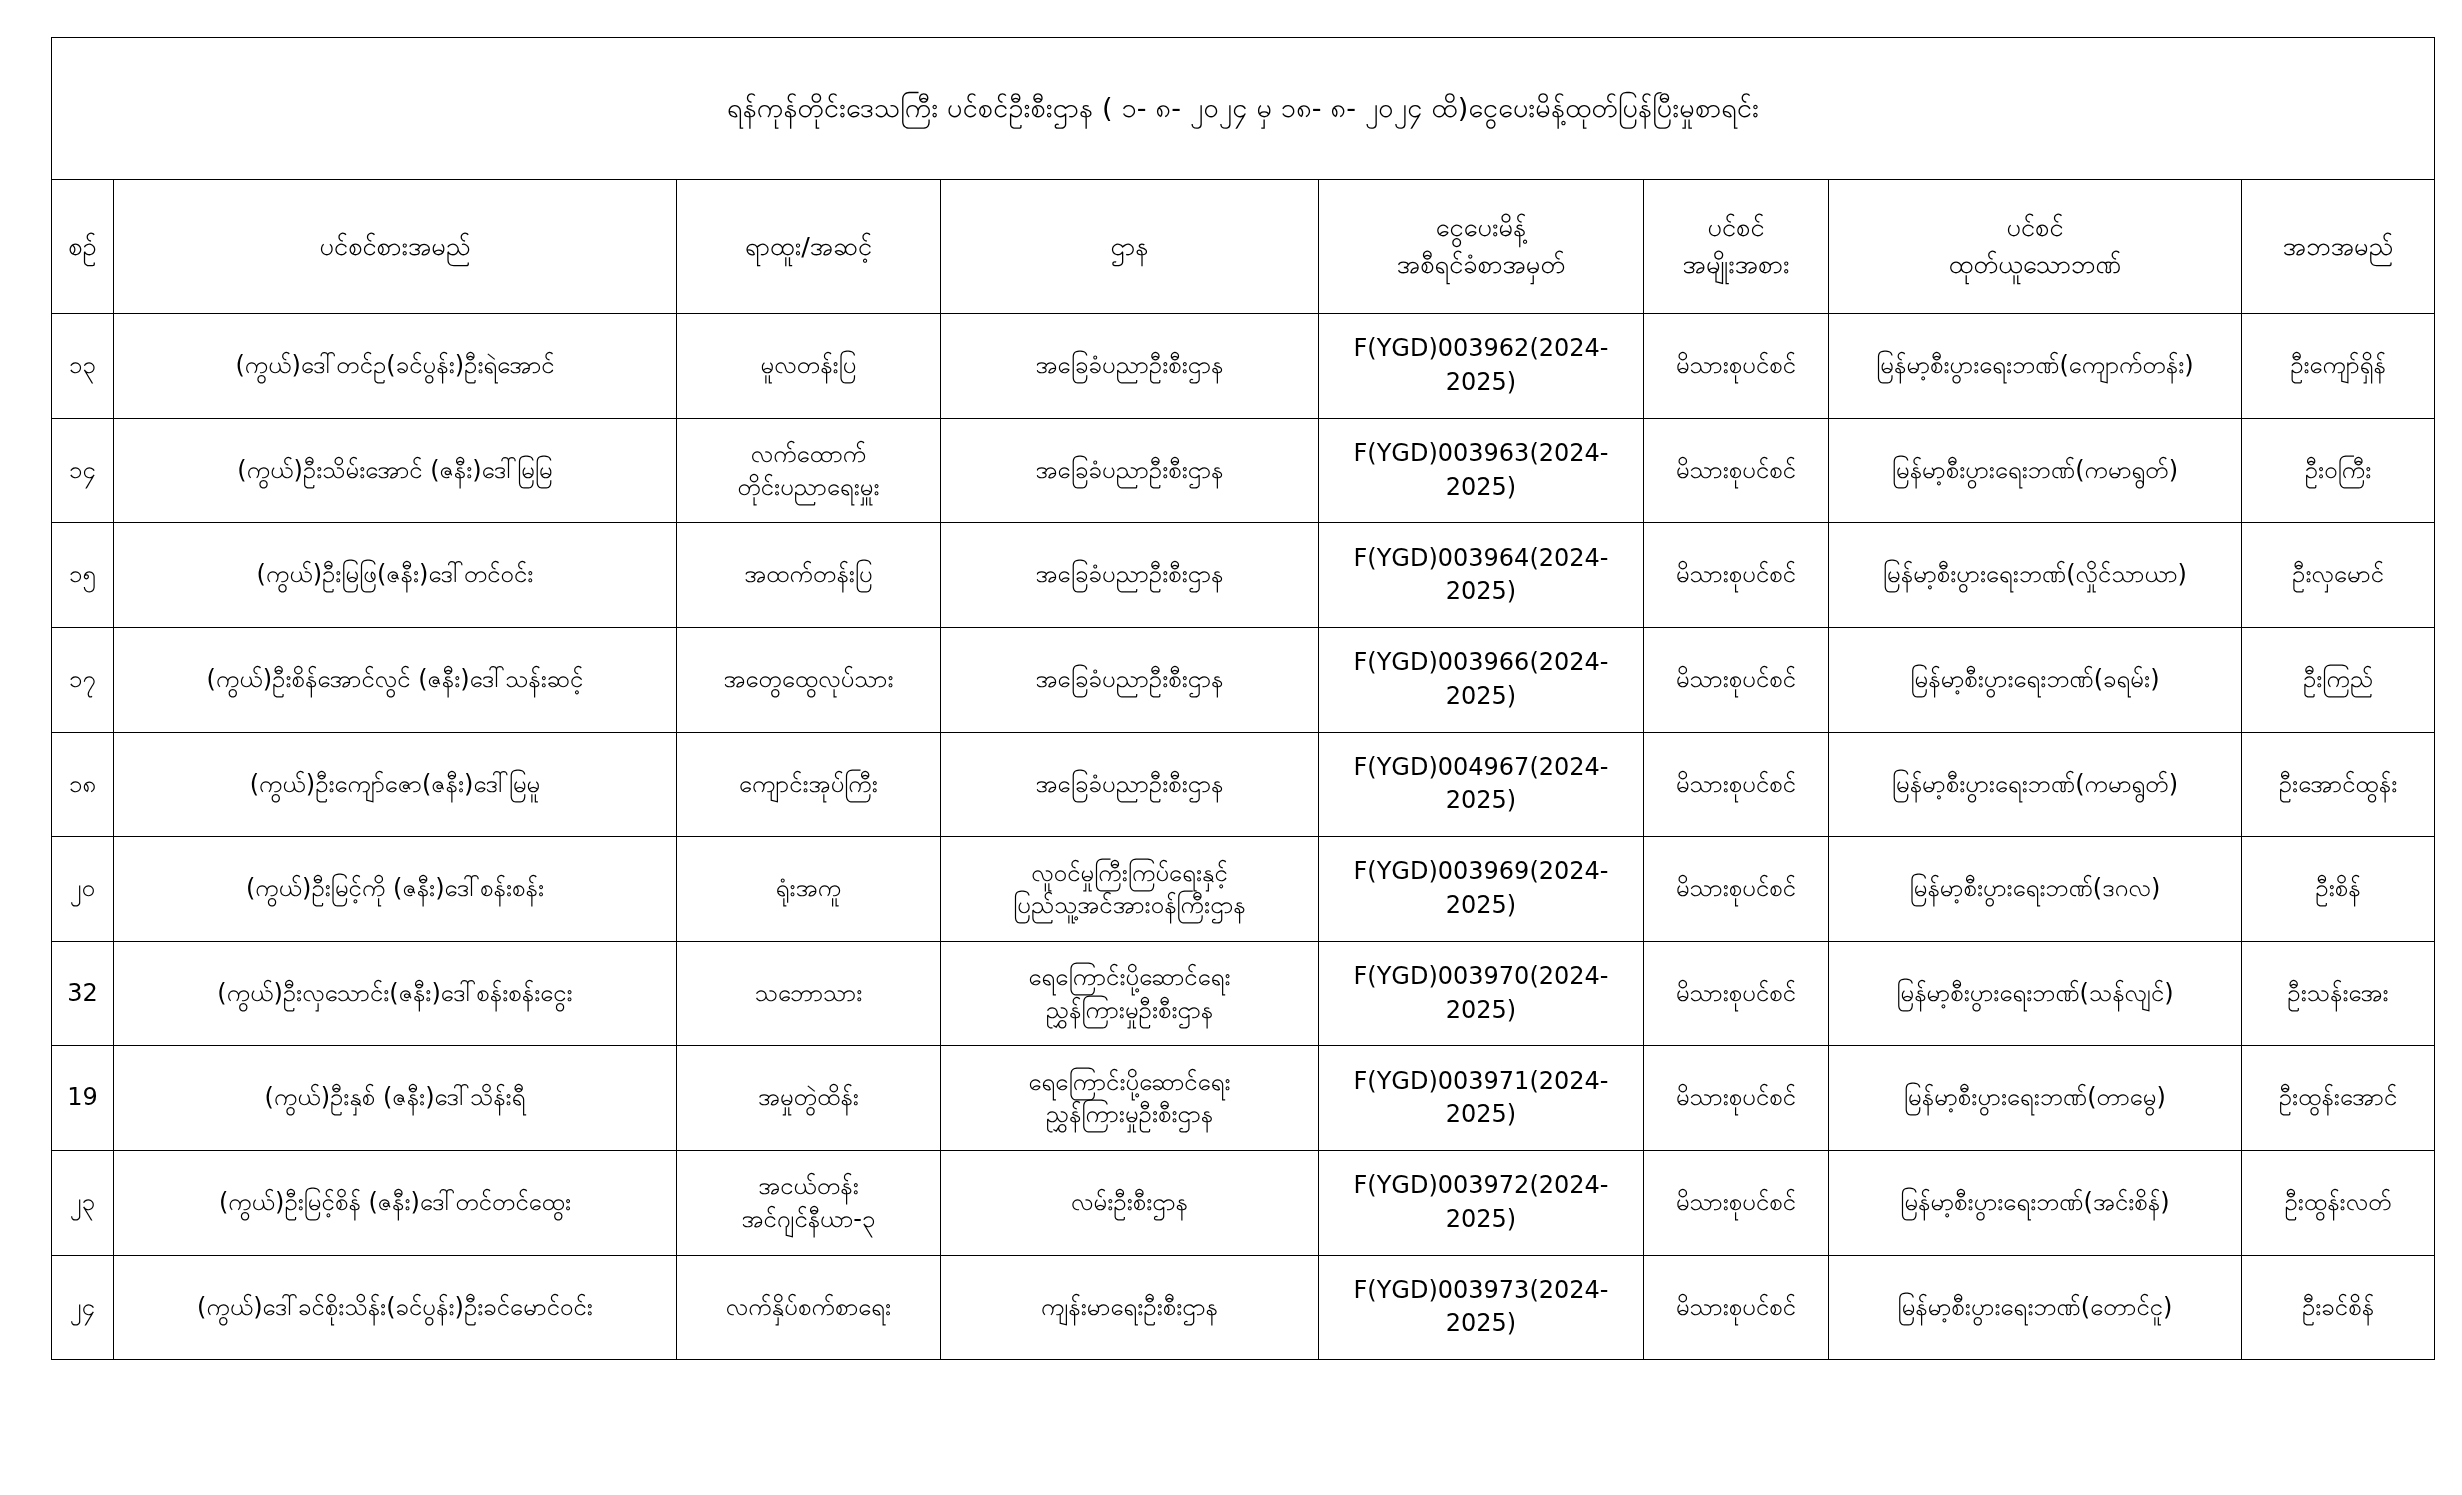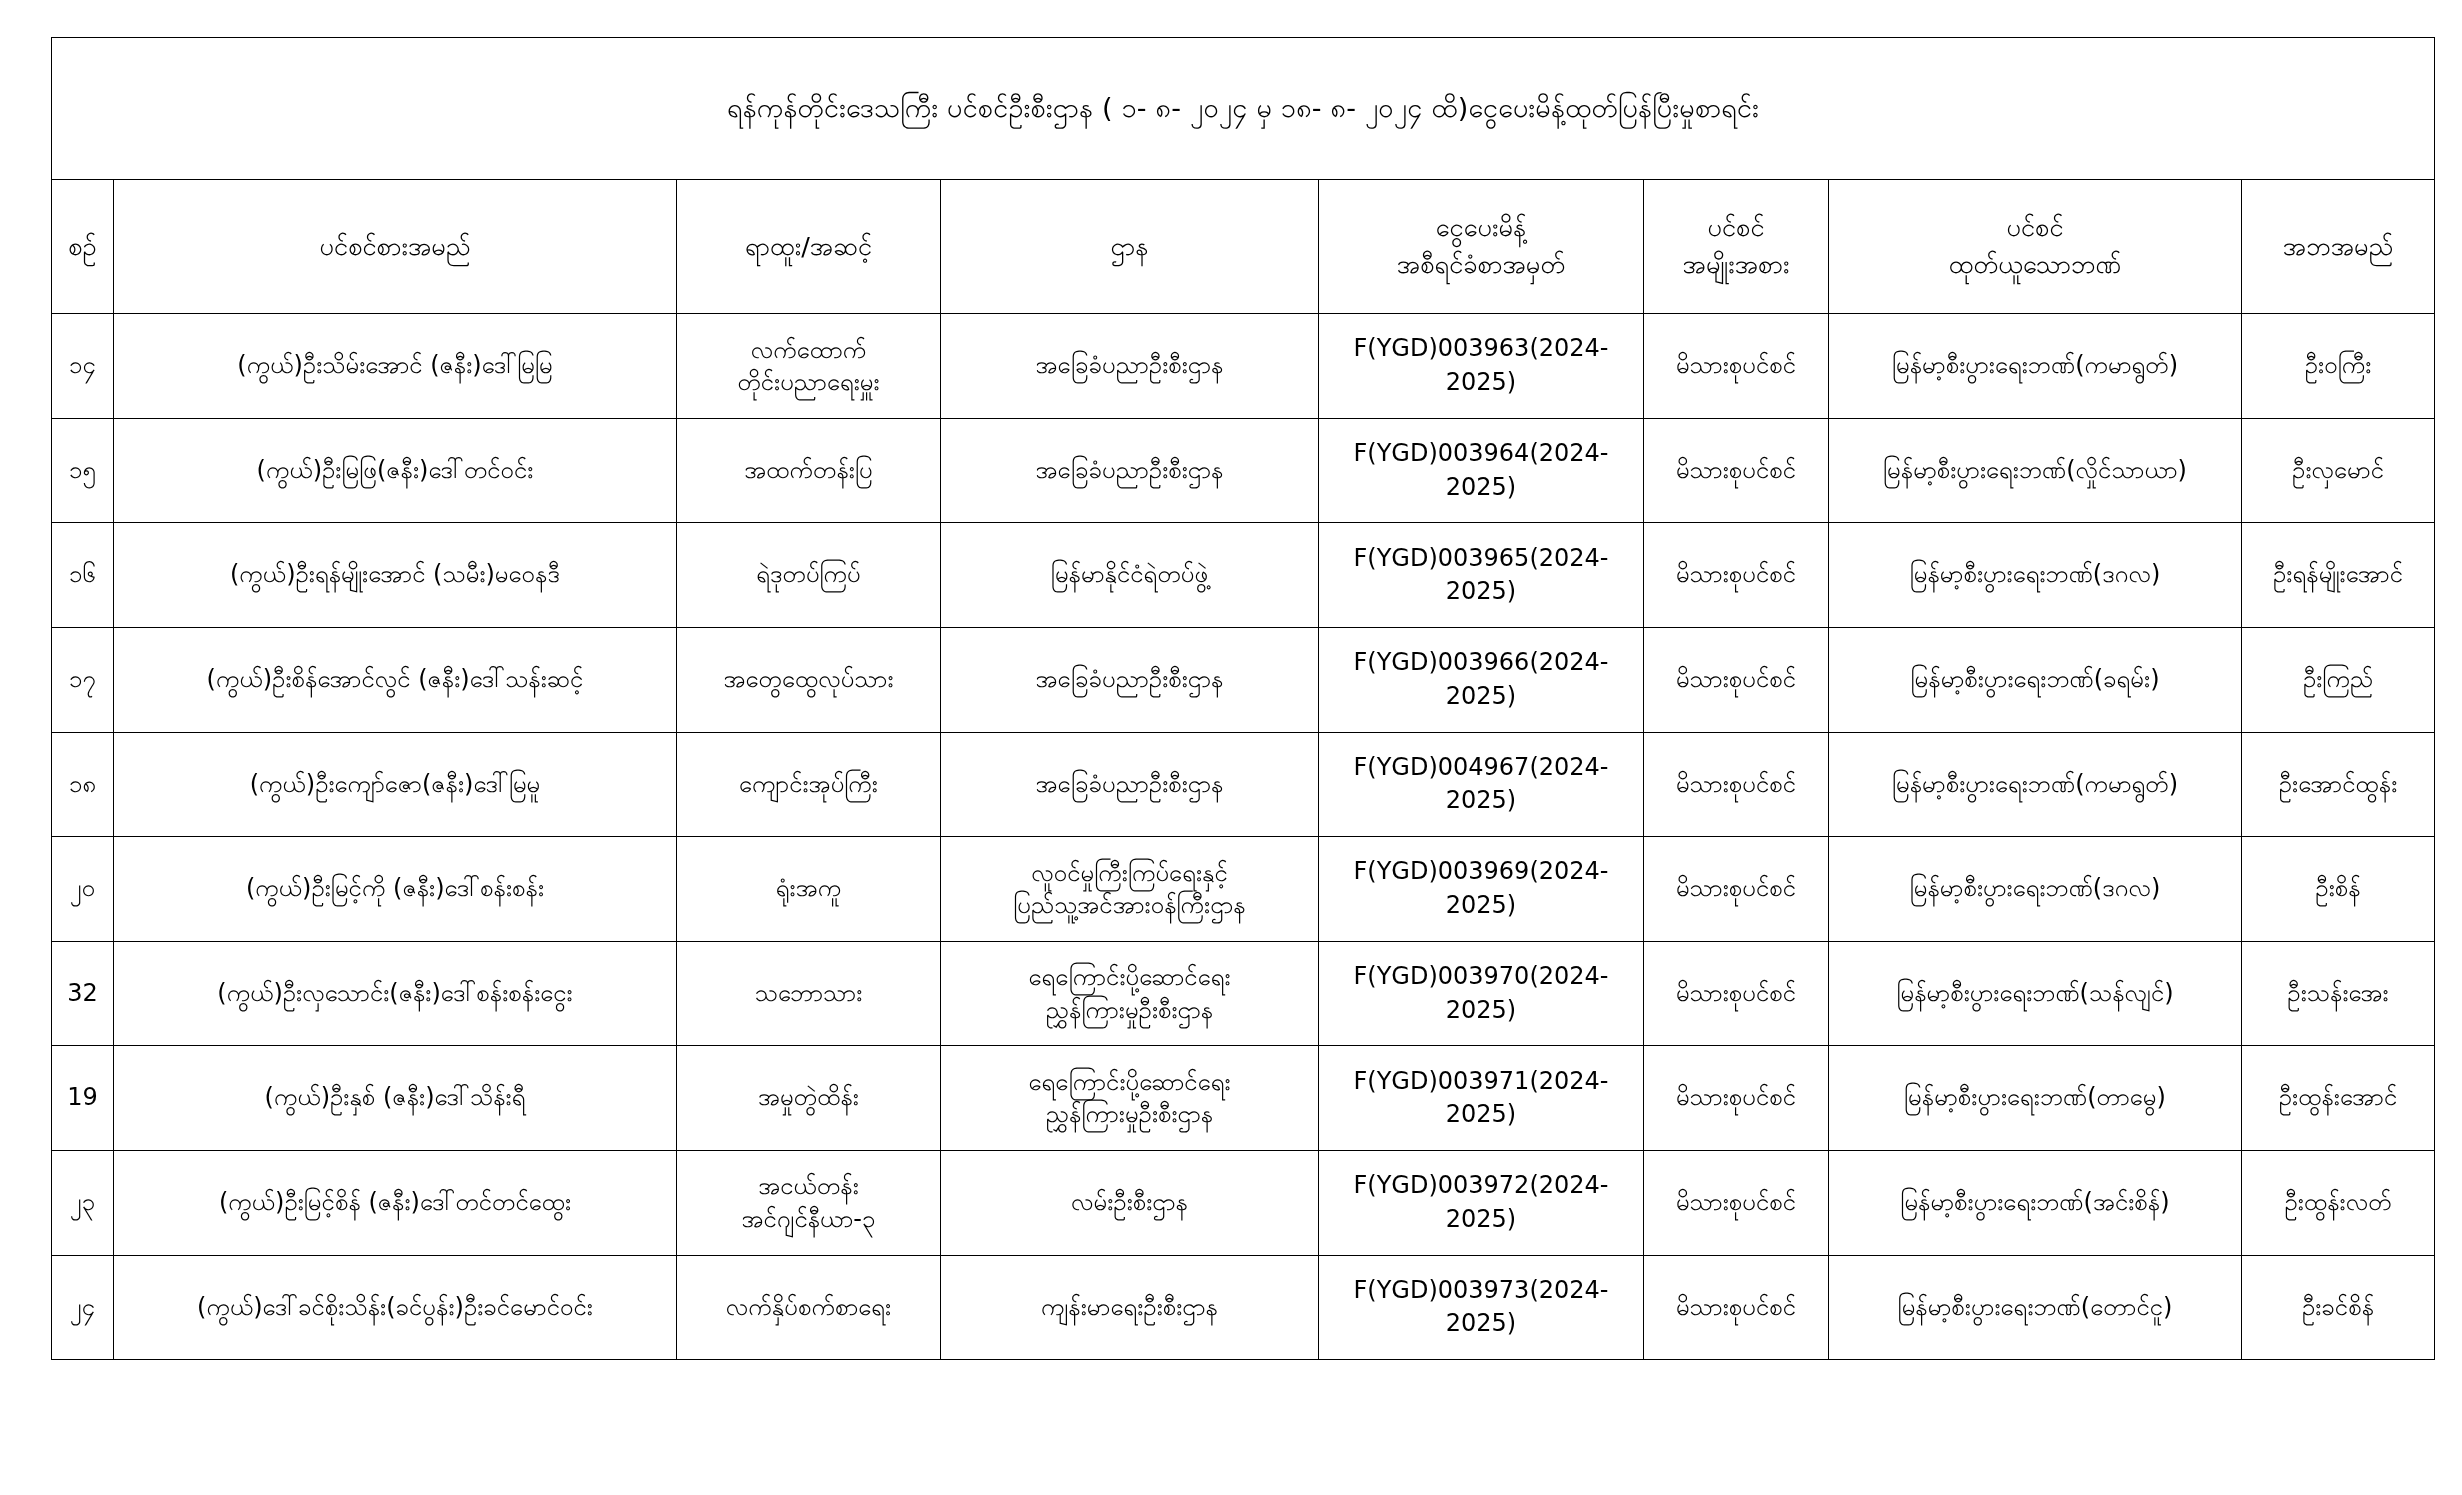--- a/index.html
+++ b/index.html
@@ -93,20 +93,30 @@
         </td>
         <td>
           <div>ပင်စင်</div>
           <div>ထုတ်ယူသောဘဏ်</div>
         </td>
         <td>အဘအမည်</td>
       </tr>
     </thead>
     <tbody>
 
+      <tr>
+        <td>၁၃</td>
+        <td>(ကွယ်)ဒေါ်တင်ဥ(ခင်ပွန်း)ဦးရဲအောင်</td>
+        <td>မူလတန်းပြ</td>
+        <td>အခြေခံပညာဦးစီးဌာန</td>
+        <td>F(YGD)003962(2024-2025)</td>
+        <td>မိသားစုပင်စင်</td>
+        <td>မြန်မာ့စီးပွားရေးဘဏ်(ကျောက်တန်း)</td>
+        <td>ဦးကျော်ရှိန်</td>
+      </tr>
 
       <tr>
         <td>၁၄</td>
         <td>(ကွယ်)ဦးသိမ်းအောင် (ဇနီး)ဒေါ်မြမြ</td>
         <td class="two-line">
           <div>လက်ထောက်</div>
           <div>တိုင်းပညာရေးမှူး</div>
         </td>
         <td>အခြေခံပညာဦးစီးဌာန</td>
         <td>F(YGD)003963(2024-2025)</td>
@@ -119,30 +129,20 @@
         <td>၁၅</td>
         <td>(ကွယ်)ဦးမြဖြ(ဇနီး)ဒေါ်တင်ဝင်း</td>
         <td>အထက်တန်းပြ</td>
         <td>အခြေခံပညာဦးစီးဌာန</td>
         <td>F(YGD)003964(2024-2025)</td>
         <td>မိသားစုပင်စင်</td>
         <td>မြန်မာ့စီးပွားရေးဘဏ်(လှိုင်သာယာ)</td>
         <td>ဦးလှမောင်</td>
       </tr>
 
-      <tr>
-        <td>၁၆</td>
-        <td>(ကွယ်)ဦးရန်မျိုးအောင် (သမီး)မဝေနဒီ</td>
-        <td>ရဲဒုတပ်ကြပ်</td>
-        <td>မြန်မာနိုင်ငံရဲတပ်ဖွဲ့</td>
-        <td>F(YGD)003965(2024-2025)</td>
-        <td>မိသားစုပင်စင်</td>
-        <td>မြန်မာ့စီးပွားရေးဘဏ်(ဒဂလ)</td>
-        <td>ဦးရန်မျိုးအောင်</td>
-      </tr>
 
       <tr>
         <td>၁၇</td>
         <td>(ကွယ်)ဦးစိန်အောင်လွင် (ဇနီး)ဒေါ်သန်းဆင့်</td>
         <td>အတွေထွေလုပ်သား</td>
         <td>အခြေခံပညာဦးစီးဌာန</td>
         <td>F(YGD)003966(2024-2025)</td>
         <td>မိသားစုပင်စင်</td>
         <td>မြန်မာ့စီးပွားရေးဘဏ်(ခရမ်း)</td>
         <td>ဦးကြည်</td>

